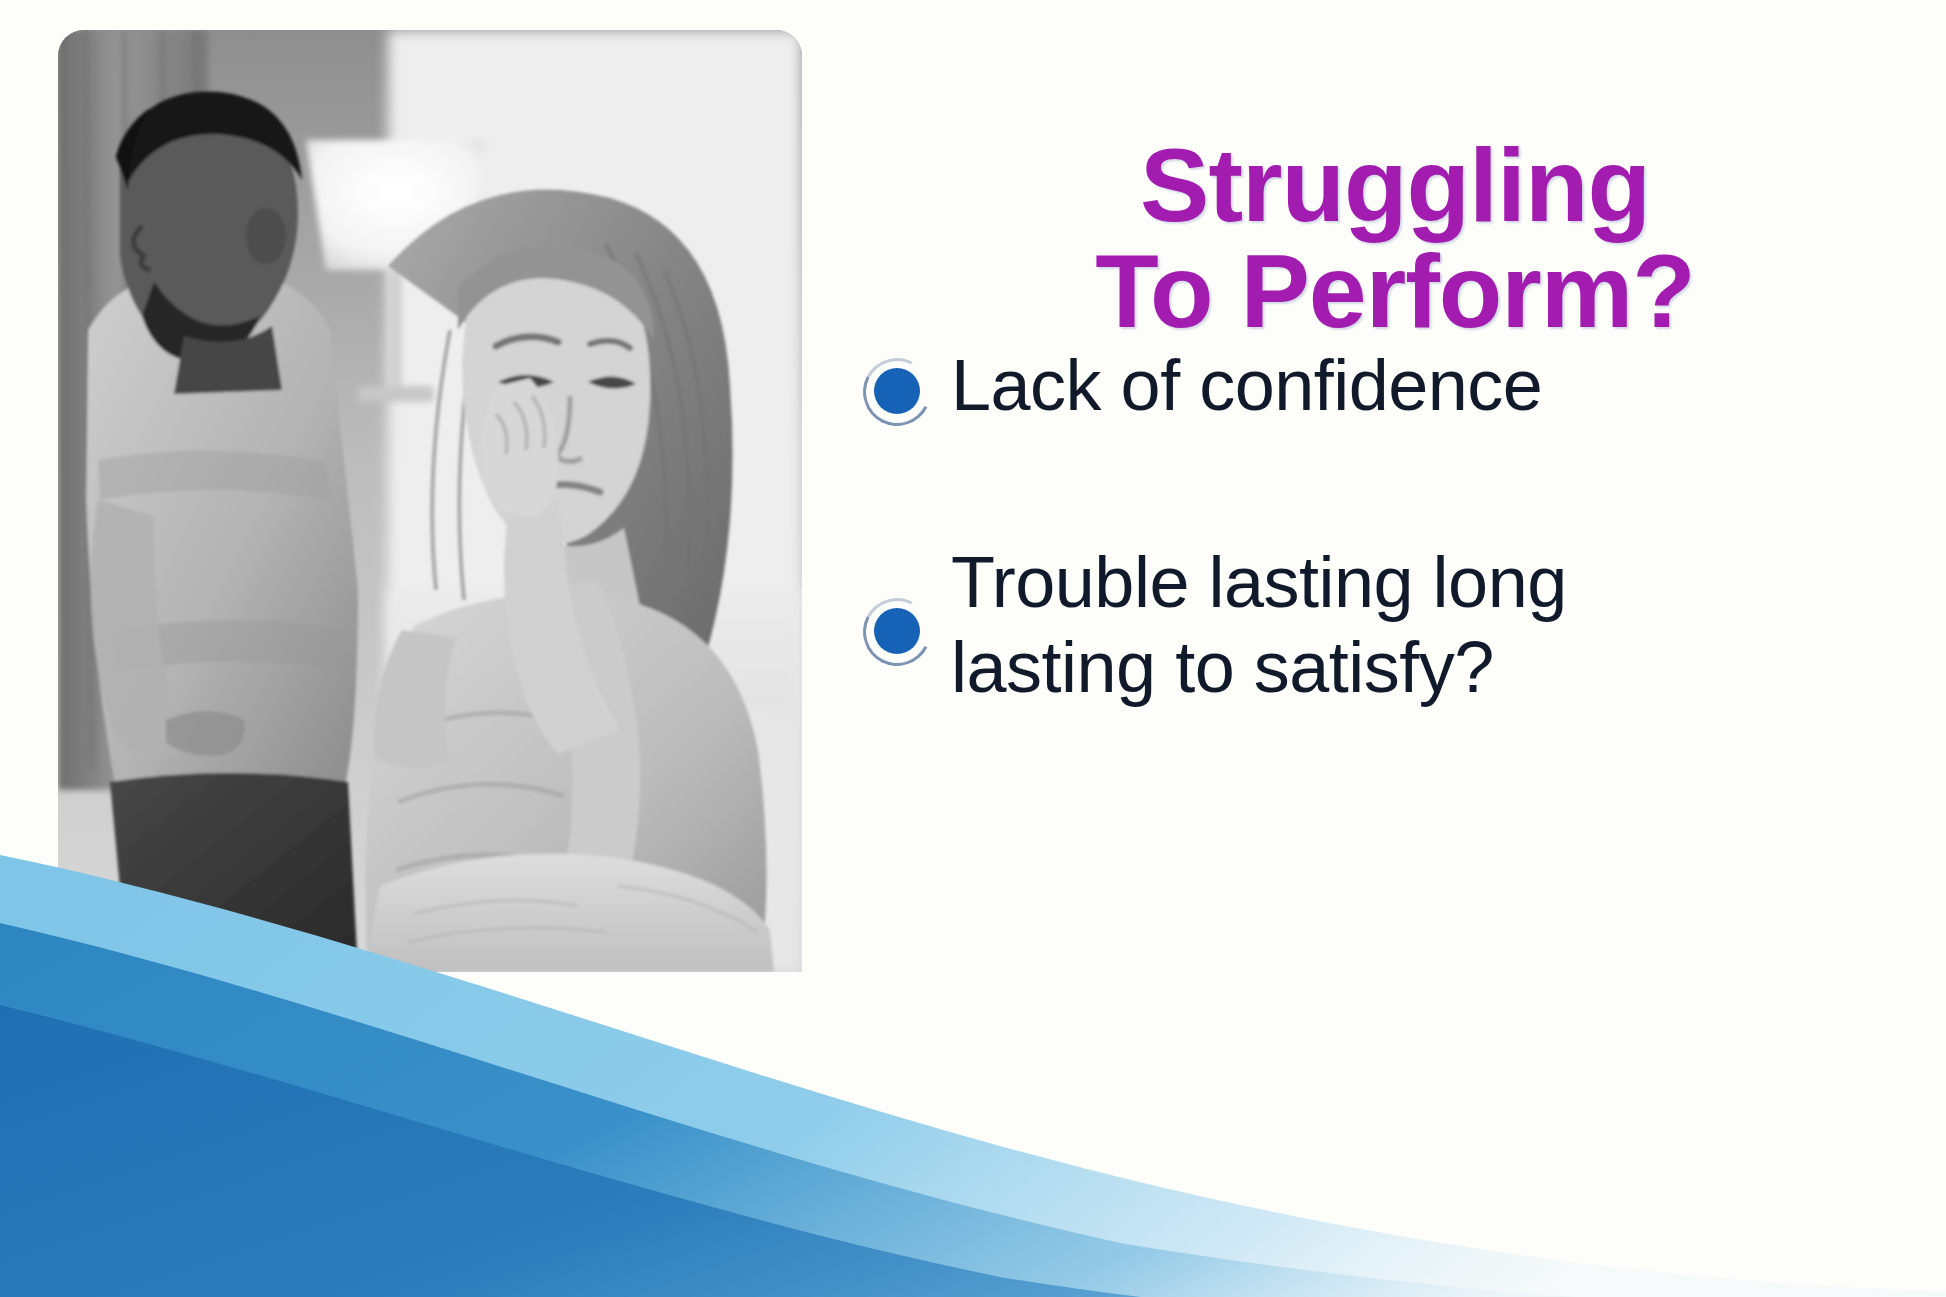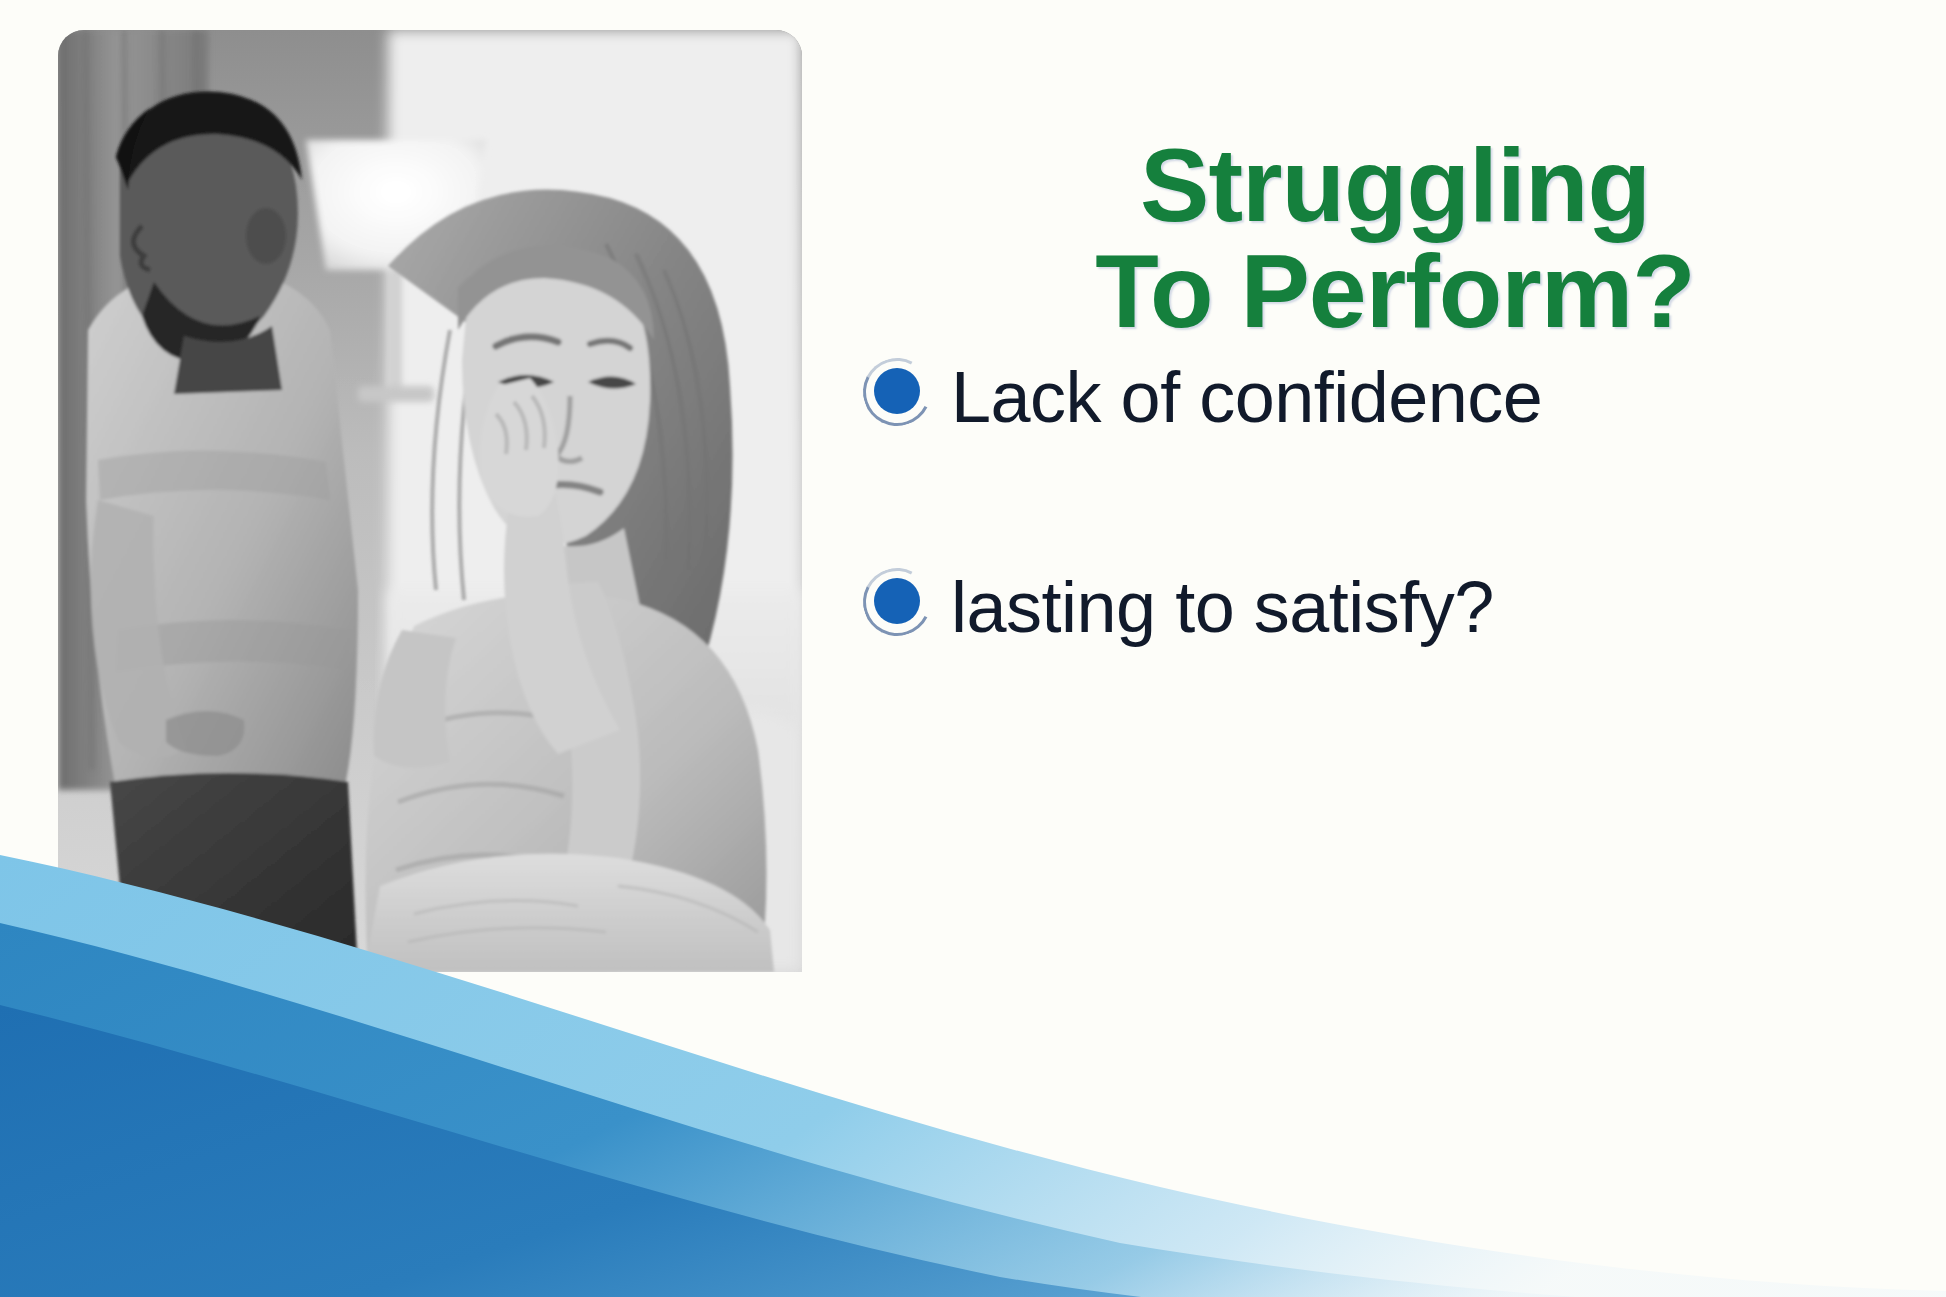--- a/index.html
+++ b/index.html
@@ -52,40 +52,40 @@
     width: 1101px;
     height: 1297px;
   }
 
   .headline {
     position: absolute;
     left: 20px;
     top: 62px;
     width: 1060px;
     text-align: center;
-    color: #15803d;
+    color: #a21caf;
     font-weight: bold;
     font-size: 104px;
     line-height: 1.02;
     letter-spacing: -1px;
     text-shadow: 2px 2px 2px rgba(120,140,190,0.30);
   }
   .headline .line1 { display: block; }
   .headline .line2 { display: block; }
 
   .bullet-list {
     position: absolute;
     left: 0;
     top: 330px;
     width: 1101px;
   }
   .bullet-row {
     position: relative;
     display: flex;
-    align-items: flex-end;
+    align-items: center;
     margin-bottom: 100px;
     padding-left: 10px;
   }
   .bullet-icon {
     position: relative;
     flex: 0 0 auto;
     width: 86px;
     height: 86px;
     margin-top: 24px;
     margin-right: 10px;
@@ -344,20 +344,21 @@
           <span class="l">Lack of confidence</span>
         </span>
       </div>
 
       <div class="bullet-row">
         <span class="bullet-icon">
           <span class="arc"></span>
           <span class="dot"></span>
         </span>
         <span class="bullet-text">
+          <span class="l">Trouble lasting long</span>
           <span class="l">lasting to satisfy?</span>
         </span>
       </div>
 
 
     </div>
   </div>
 
 </div>
 

